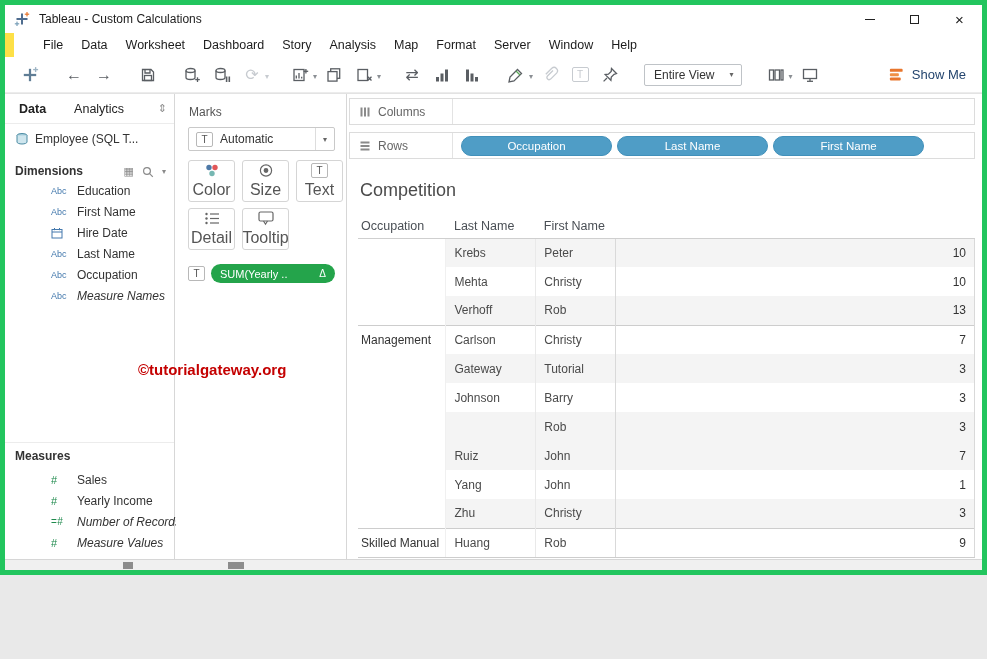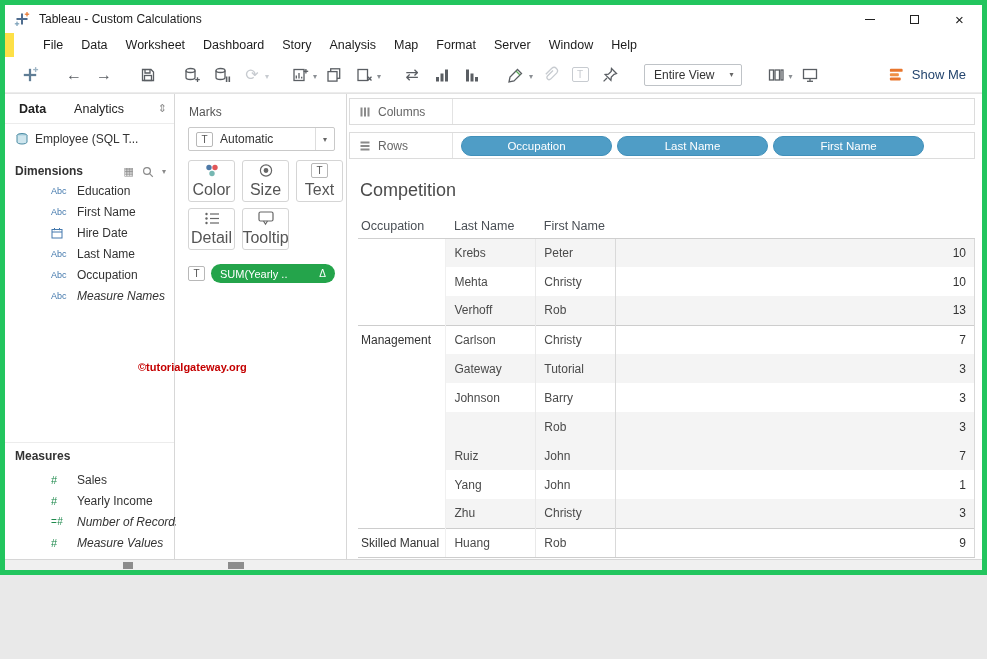--- a/index.html
+++ b/index.html
@@ -95,21 +95,21 @@
   td.occ{padding-left:3px;background:#fff;color:#333;}
   td.last,td.first{padding-left:8px;color:#4a4a4a;}
   td.first{border-left:1px solid #e9e9e9;}
   td.last{border-left:1px solid #f0f0f0;}
   td.val{text-align:right;padding-right:8px;border-left:1px solid #d9d9d9;border-right:1px solid #d9d9d9;color:#333;}
   tr.band td.last,tr.band td.first,tr.band td.val{background:#f4f4f4;}
   tr.group-start td{border-top:1px solid #cdcdcd;}
   .grid-table tbody tr:last-child td{border-bottom:1px solid #cdcdcd;}
 
   
-  .watermark{position:absolute;left:133px;top:356px;color:var(--watermark-red);font-weight:bold;font-size:11px;z-index:50;}
+  .watermark{position:absolute;left:133px;top:356px;color:var(--watermark-red);font-weight:bold;font-size:15px;z-index:50;}
 
   
   .statusbar{position:absolute;left:0;right:0;bottom:0;height:11px;background:#f0f0f0;border-top:1px solid #d6d6d6;}
   .sb-seg{position:absolute;top:2px;height:7px;background:#8c8c8c;}
   .sb-seg.s1{left:118px;width:10px;}
   .sb-seg.s2{left:223px;width:16px;}
 </style>
 </head>
 <body>
 

